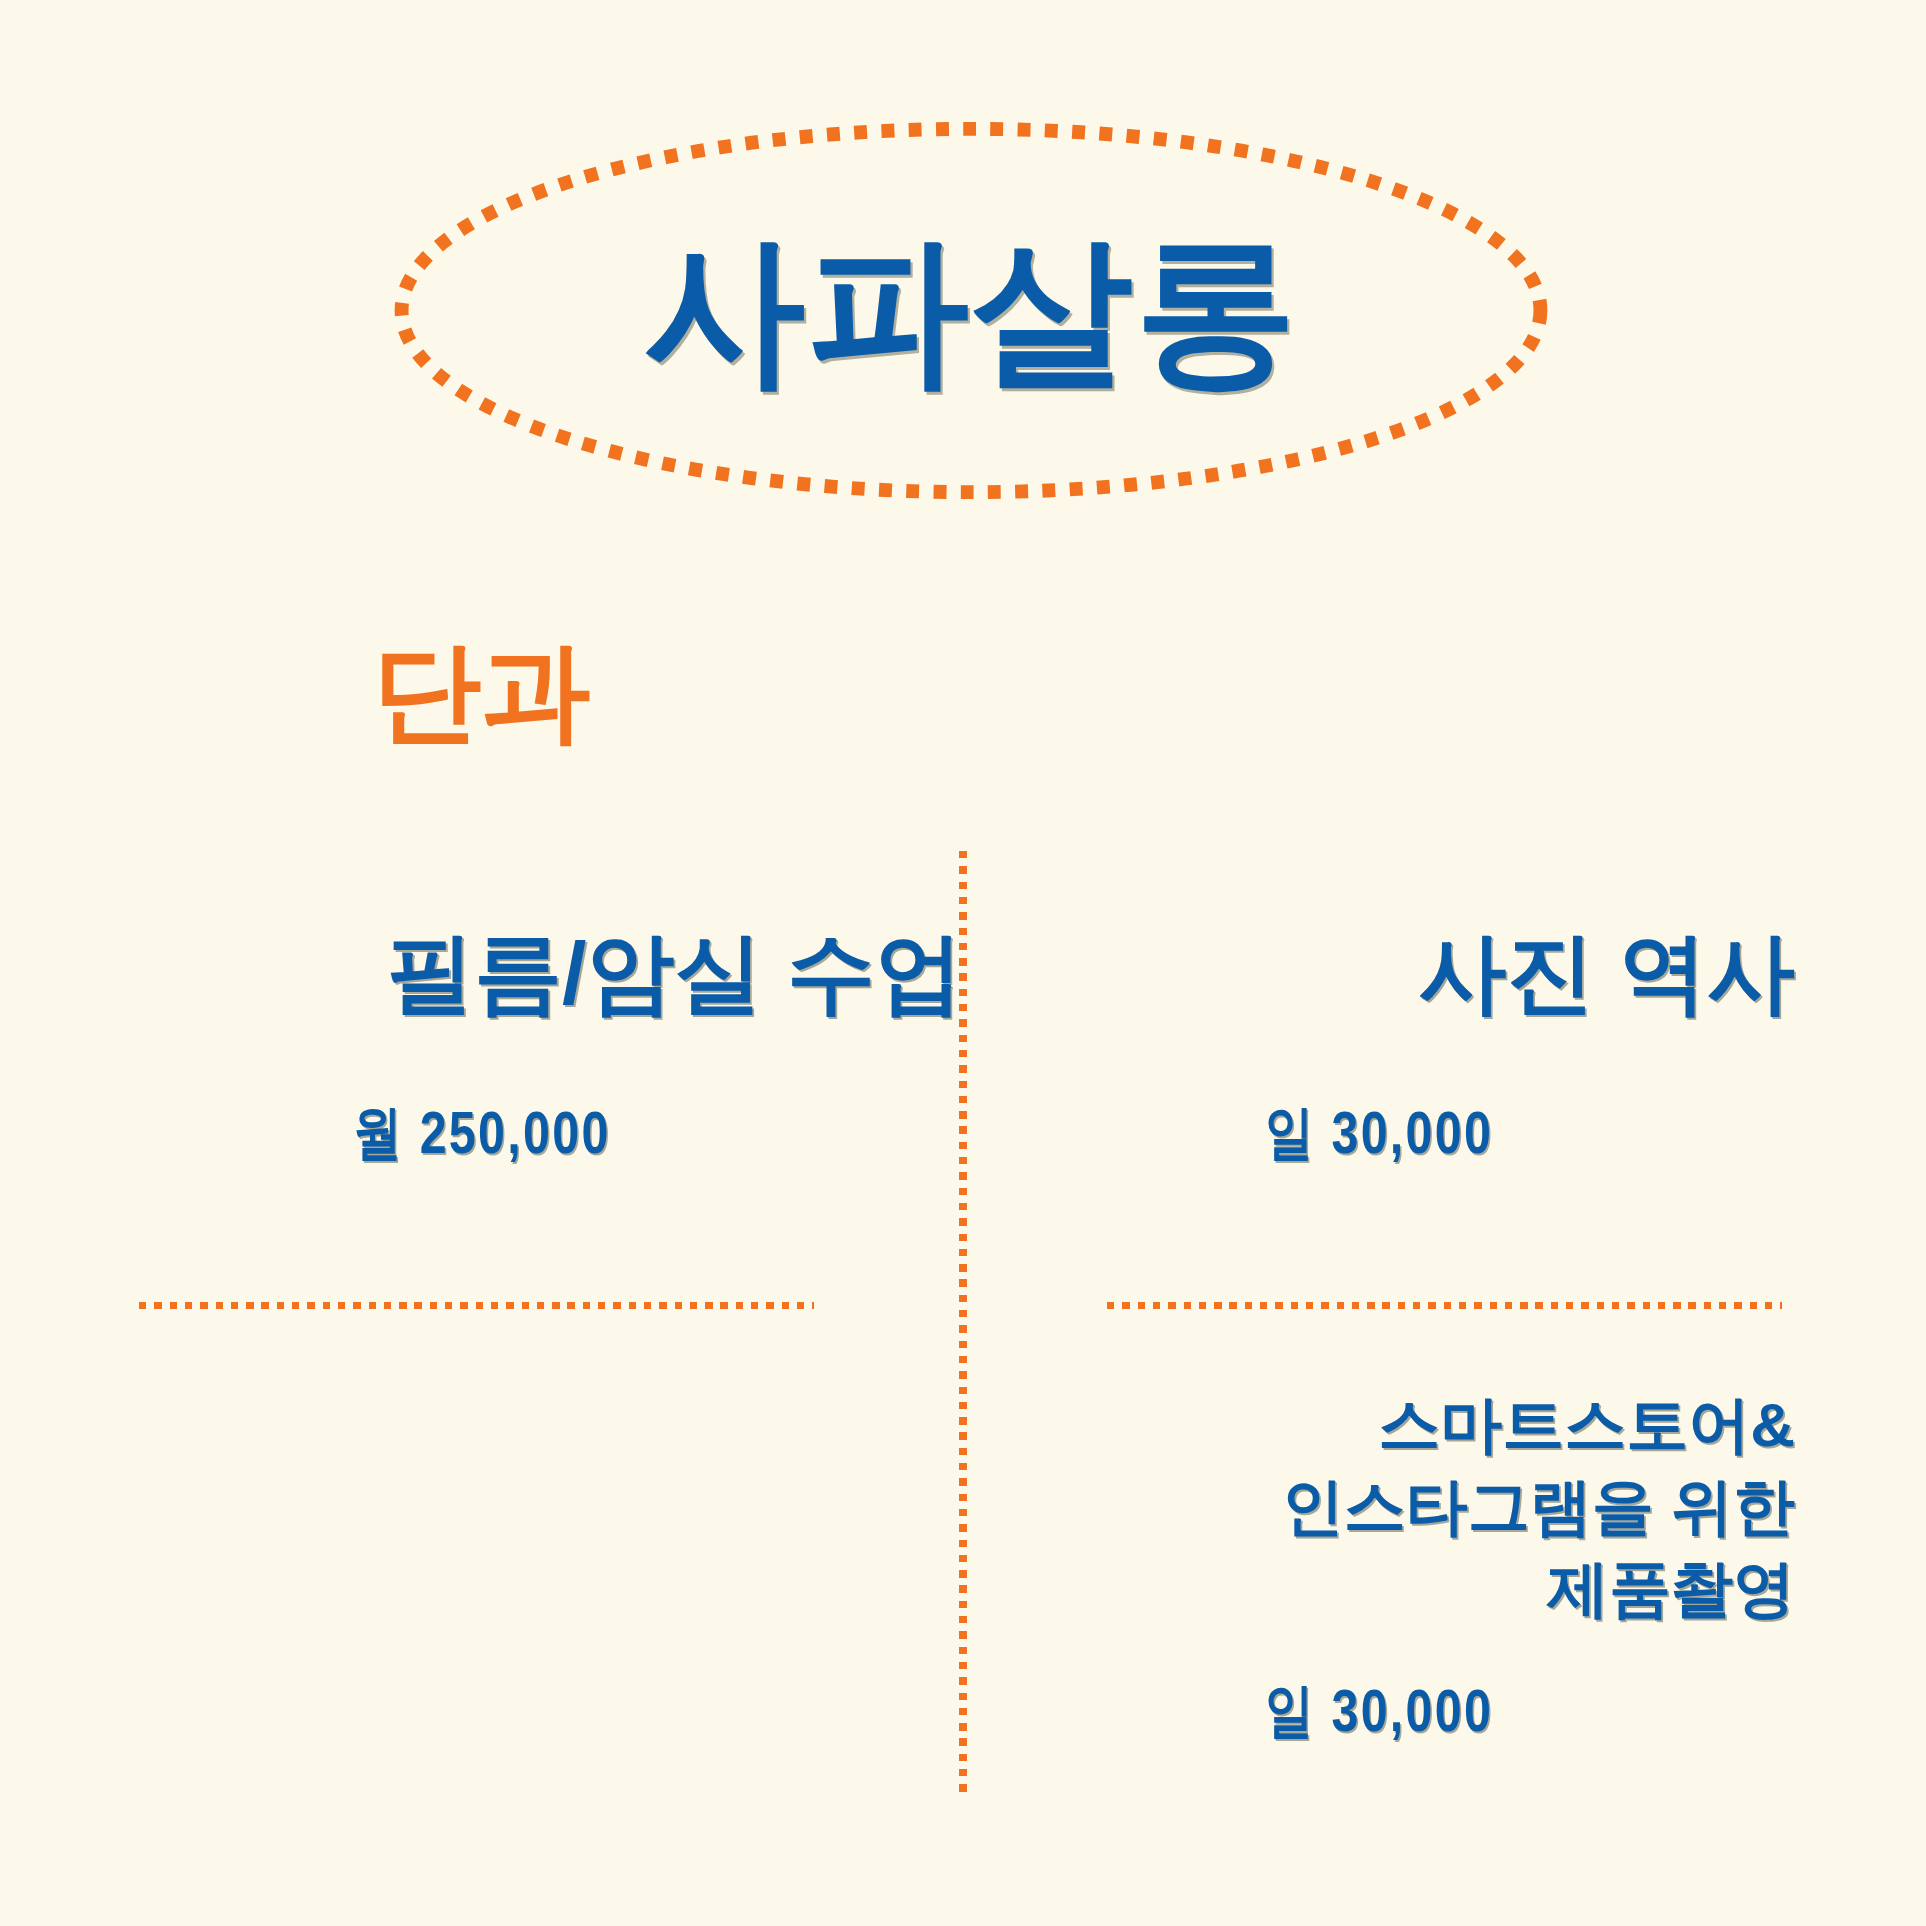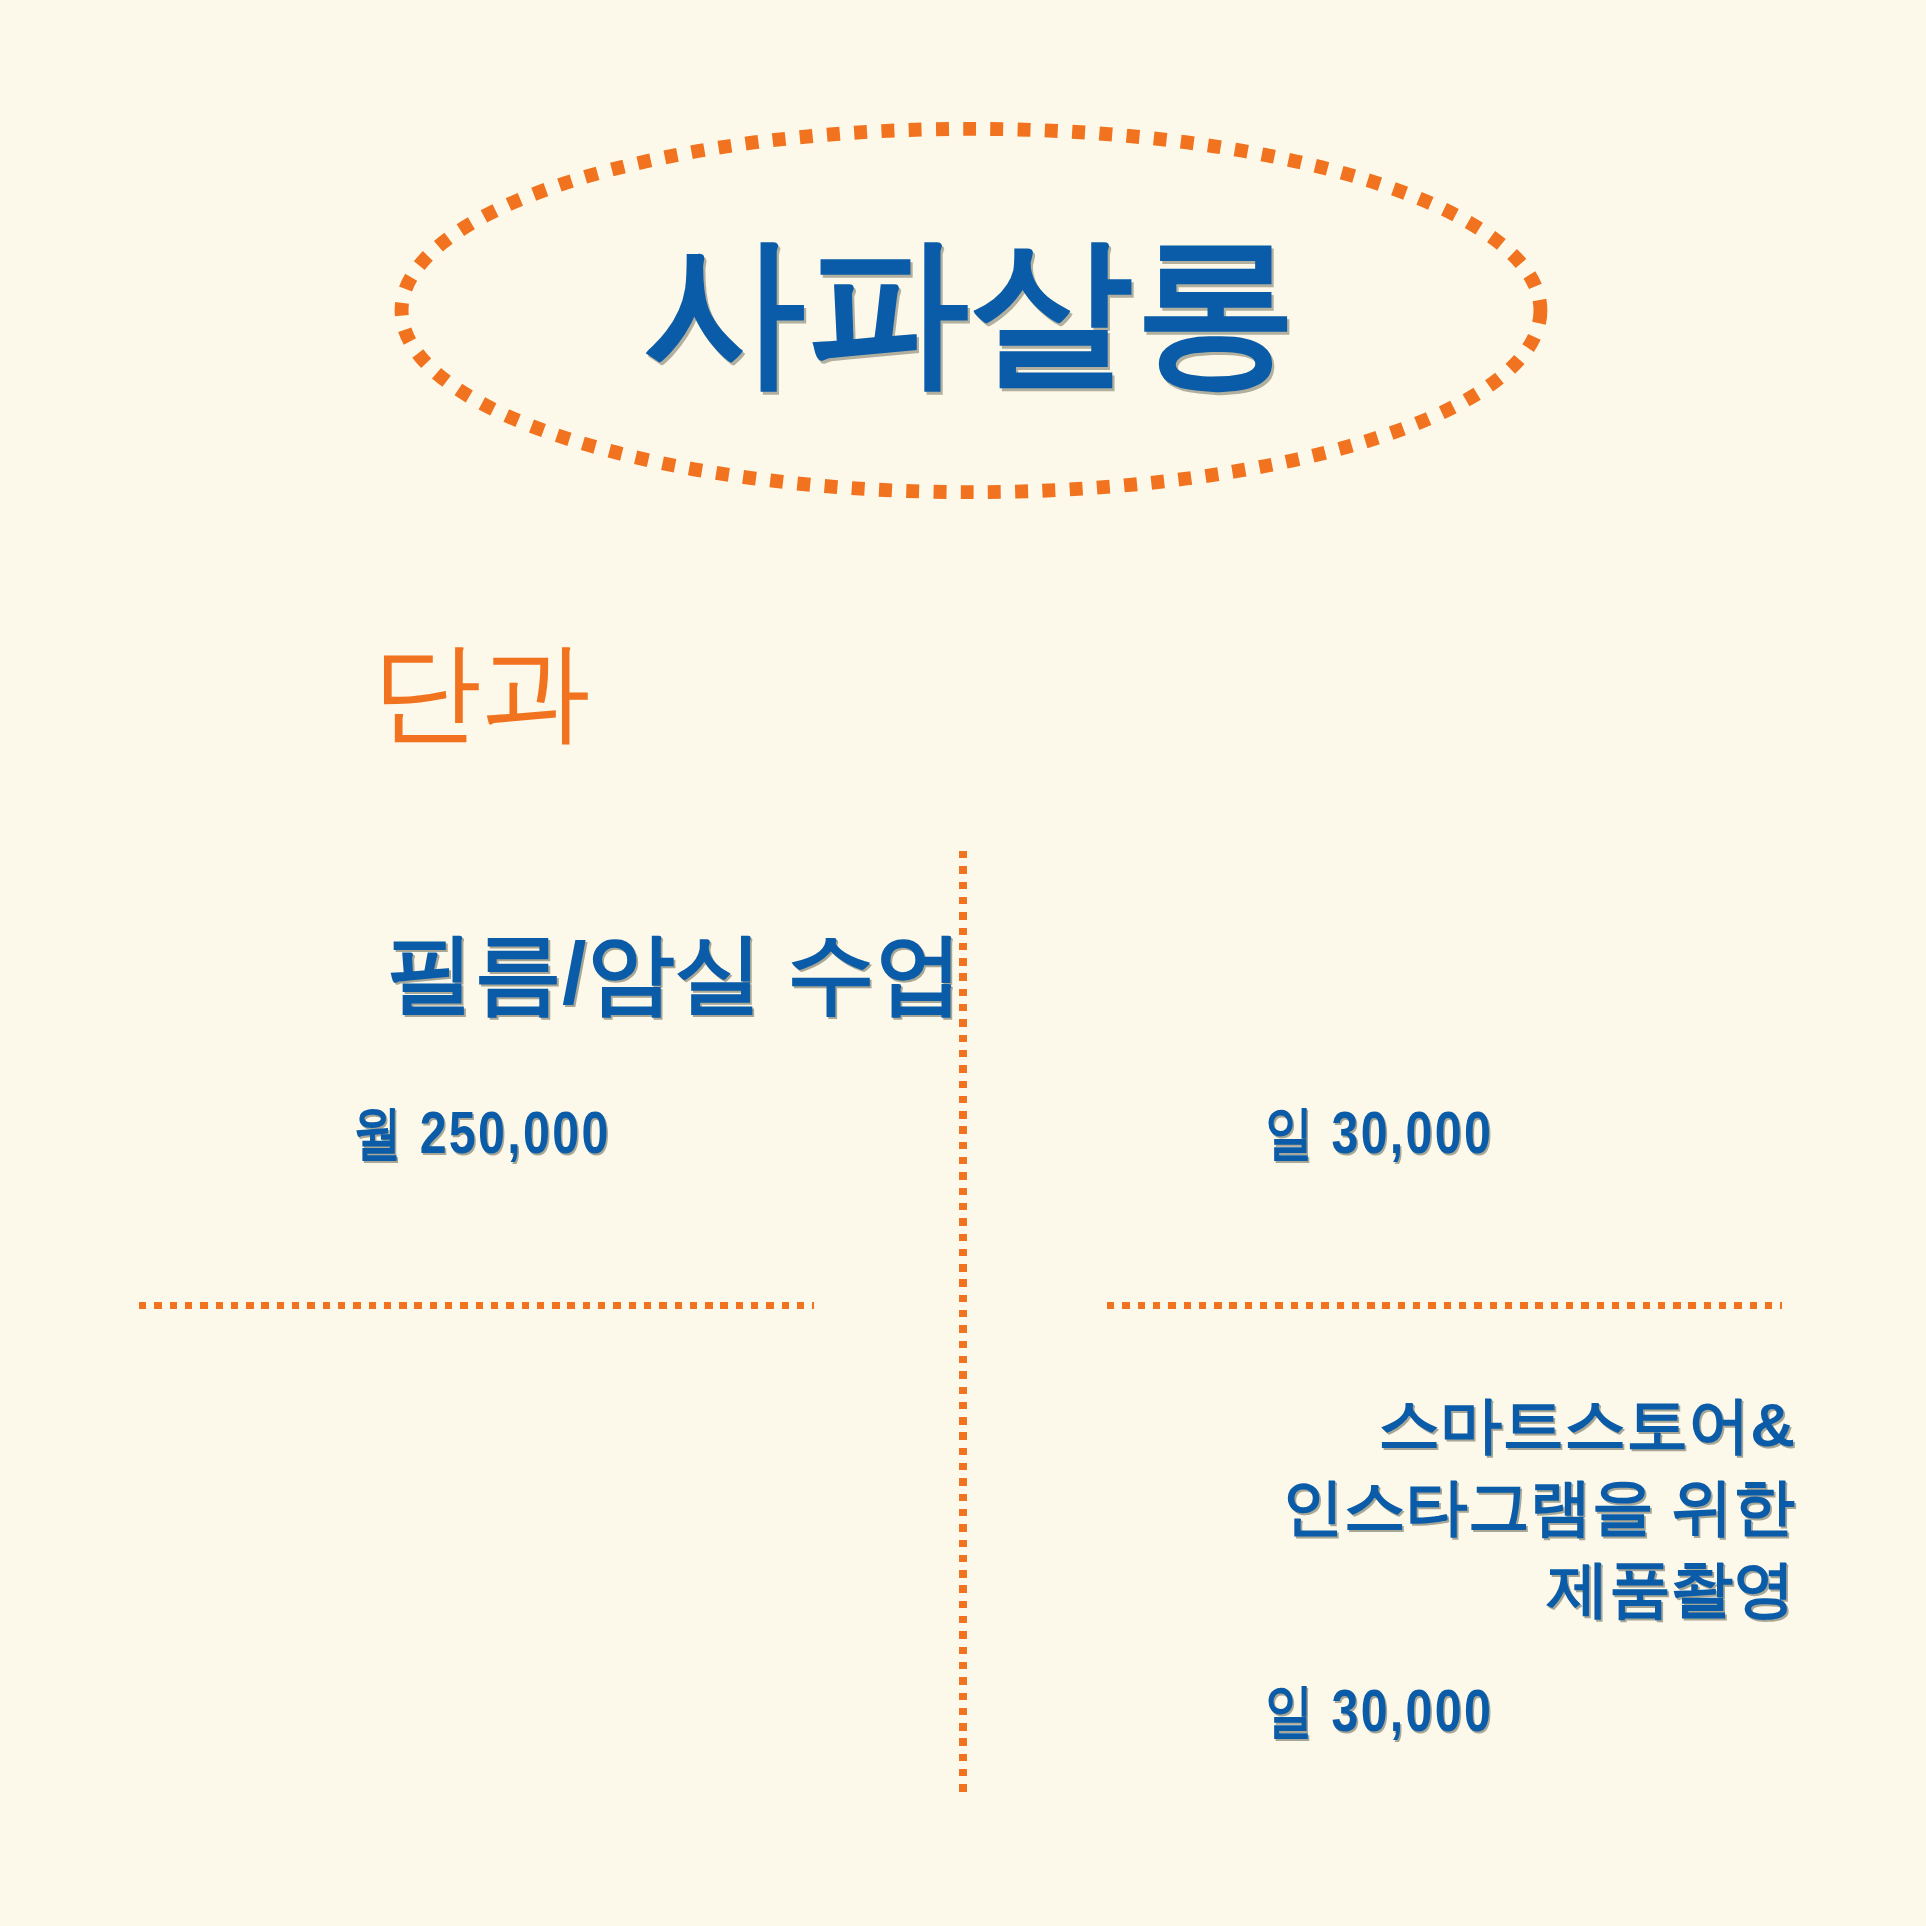--- a/index.html
+++ b/index.html
@@ -41,21 +41,21 @@
     text-shadow: 2.3px 2.8px 0 rgba(84,84,64,0.45);
     white-space: nowrap;
   }
 
   
   .col-header {
     top: 637px;
     text-align: center;
     font-size: 109px;
     line-height: 1;
-    font-weight: normal;
+    font-weight: bold;
     color: #F2731F;
     white-space: nowrap;
   }
   .col-header.left  { left: 0;      width: 963px; }
   .col-header.right { left: 963px; width: 832px; }
   .latin-condensed {
     display: inline-block;
     transform: scaleX(0.78);
     transform-origin: center;
     letter-spacing: 6.5px;
@@ -132,20 +132,21 @@
 
   <div class="abs course-name lcol" style="top:929px;">필름/암실 수업</div>
   <div class="abs course-price lcol" style="top:1104px;">
     <span>월 250,000</span>
   </div>
 
   <div class="abs h-divider left"></div>
   <div class="abs h-divider right"></div>
 
 
+  <div class="abs course-name rcol" style="top:929px;">사진 역사</div>
   <div class="abs course-price rcol" style="top:1104px;">
     <span>일 30,000</span>
   </div>
 
   <div class="abs course-name rcol multi" style="top:1384px;">
     <div>스마트스토어&amp;</div>
     <div>인스타그램을 위한</div>
     <div>제품촬영</div>
   </div>
   <div class="abs course-price rcol" style="top:1682px;">

